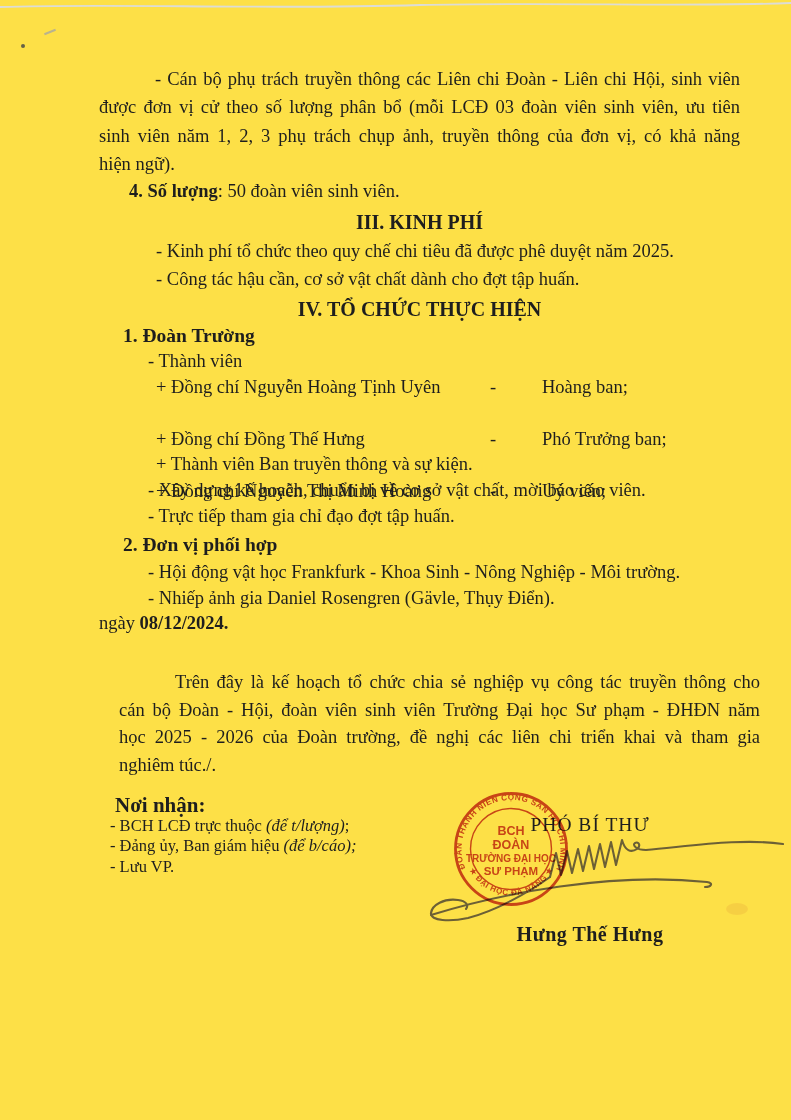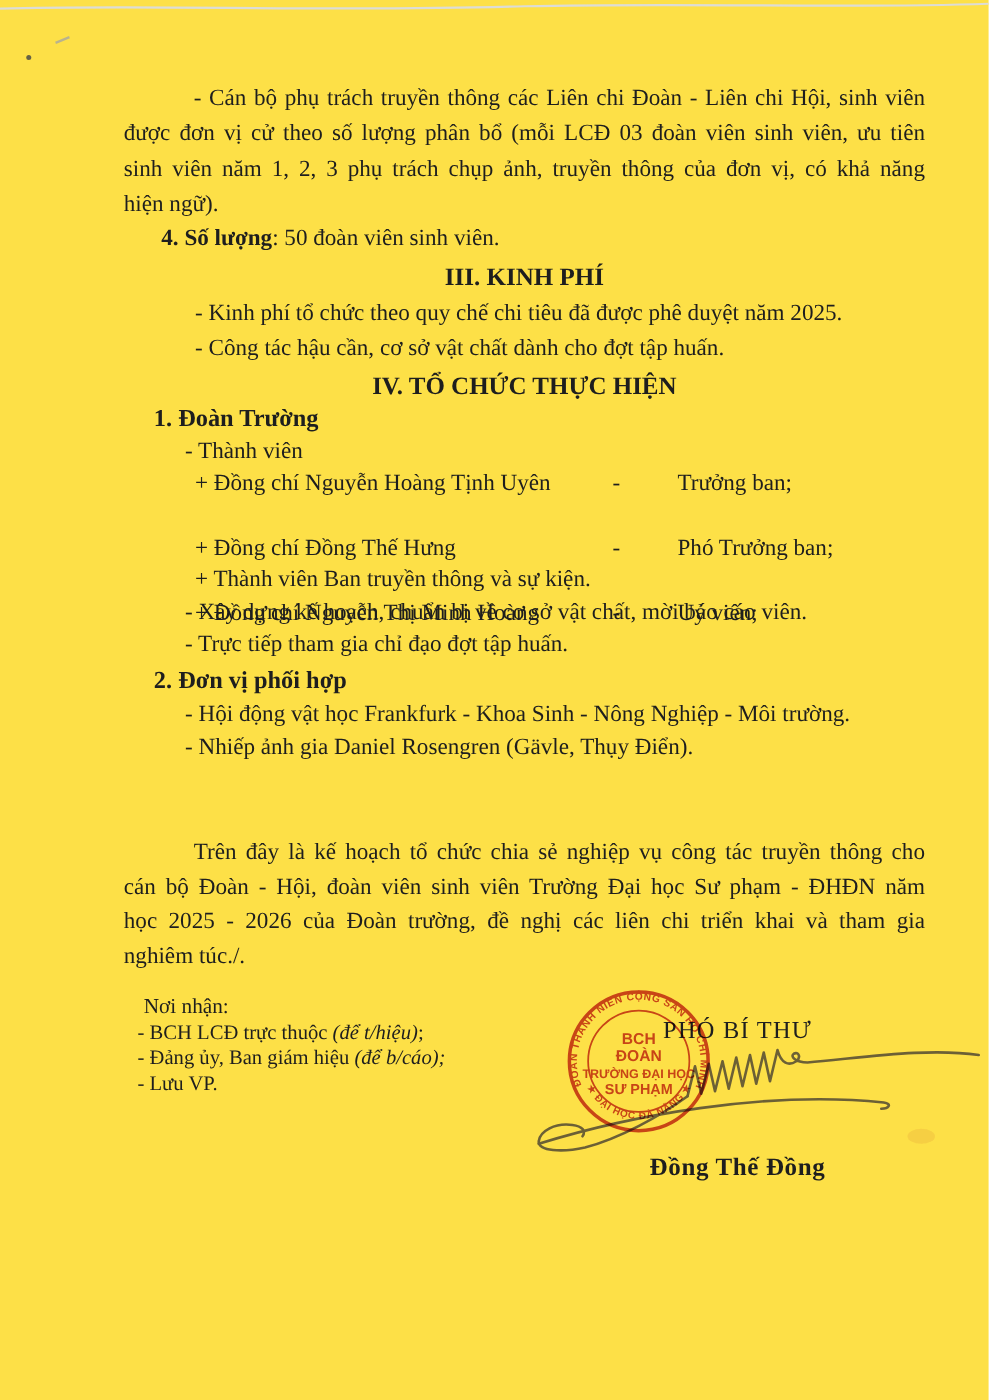--- a/index.html
+++ b/index.html
@@ -12,21 +12,21 @@
   .line{white-space:nowrap;line-height:26px;}
   .para{line-height:28.3px;}
   .para2{line-height:26.5px;}
   .para3{line-height:27.7px;}
   .h-roman{font-weight:bold;font-size:20px;line-height:26px;text-align:center;}
   .h-num{font-weight:bold;font-size:19.5px;line-height:26px;}
   .member{position:relative;}
   .mdash{position:absolute;left:391px;top:0;}
   .mrole{position:absolute;left:443px;top:0;}
   .footer{position:absolute;left:110px;top:795px;width:330px;font-size:16.5px;line-height:20.6px;}
-  .footer .fh{font-weight:normal;font-size:17px;padding-left:5px;}
+  .footer .fh{font-weight:bold;font-size:21px;padding-left:5px;}
   .sigline{position:absolute;left:415px;width:350px;text-align:center;white-space:nowrap;}
   .tm{top:791px;font-weight:bold;font-size:19.5px;}
   .pho{top:814px;font-size:19.5px;letter-spacing:1px;}
   .signame{top:923px;font-weight:bold;font-size:20px;letter-spacing:0.5px;}
   .stamp-svg{position:absolute;left:441px;top:779px;mix-blend-mode:multiply;opacity:0.93;}
   .sig-svg{position:absolute;left:410px;top:825px;mix-blend-mode:multiply;opacity:0.9;}
   .scan-edge{position:absolute;left:0;top:0;}
   .pen-dot{position:absolute;left:21px;top:44px;width:4px;height:4px;border-radius:50%;background:#4a4a46;opacity:.85;}
   .pen-slash{position:absolute;left:44px;top:31px;width:12px;height:2px;background:#a8a8a0;transform:rotate(-22deg);opacity:.8;}
 </style>
@@ -59,21 +59,21 @@
     <div class="blk line" style="top:266px;padding-left:57px;">- Công tác hậu cần, cơ sở vật chất dành cho đợt tập huấn.</div>
 
     <div class="blk h-roman" style="top:296px;">IV. TỔ CHỨC THỰC HIỆN</div>
 
     <div class="blk h-num" style="top:323px;padding-left:24px;">1. Đoàn Trường</div>
     <div class="blk line" style="top:348px;padding-left:49px;">- Thành viên</div>
 
     <div class="blk line member" style="top:374px;">
       <span style="padding-left:57px;">+ Đồng chí Nguyễn Hoàng Tịnh Uyên</span>
       <span class="mdash">-</span>
-      <span class="mrole">Trưởng ban;</span>
+      <span class="mrole">Hoàng ban;</span>
     </div>
     <div class="blk line member" style="top:400px;">
       <span style="padding-left:57px;">+ Đồng chí Đồng Thế Hưng</span>
       <span class="mdash">-</span>
       <span class="mrole">Phó Trưởng ban;</span>
     </div>
     <div class="blk line member" style="top:426px;">
       <span style="padding-left:57px;">+ Đồng chí Nguyễn Thị Minh Hoàng</span>
       <span class="mdash">-</span>
       <span class="mrole">Uỷ viên;</span>
@@ -81,39 +81,40 @@
 
     <div class="blk line" style="top:451px;padding-left:57px;">+ Thành viên Ban truyền thông và sự kiện.</div>
     <div class="blk line" style="top:477px;padding-left:49px;">- Xây dựng kế hoạch, chuẩn bị về cơ sở vật chất, mời báo cáo viên.</div>
     <div class="blk line" style="top:503px;padding-left:49px;">- Trực tiếp tham gia chỉ đạo đợt tập huấn.</div>
 
     <div class="blk h-num" style="top:532px;padding-left:24px;">2. Đơn vị phối hợp</div>
     <div class="blk line" style="top:559px;padding-left:49px;">- Hội động vật học Frankfurk - Khoa Sinh - Nông Nghiệp - Môi trường.</div>
     <div class="blk line" style="top:585px;padding-left:49px;">- Nhiếp ảnh gia Daniel Rosengren (Gävle, Thụy Điển).</div>
 
     <div class="blk para2" style="top:610px;">
+      <div class="jl last"><span>ngày </span><b>08/12/2024.</b></div>
     </div>
 
-    <div class="blk para3" style="top:669px;">
+    <div class="blk para3" style="top:669px;margin-left:20px;">
       <div class="jl" style="text-indent:56px;">Trên đây là kế hoạch tổ chức chia sẻ nghiệp vụ công tác truyền thông cho</div>
       <div class="jl">cán bộ Đoàn - Hội, đoàn viên sinh viên Trường Đại học Sư phạm - ĐHĐN năm</div>
       <div class="jl">học 2025 - 2026 của Đoàn trường, đề nghị các liên chi triển khai và tham gia</div>
       <div class="jl last">nghiêm túc./.</div>
     </div>
   </div>
 
   <div class="footer">
     <div class="fh">Nơi nhận:</div>
-    <div><span>- BCH LCĐ trực thuộc </span><i>(để t/hiệu)</i><span>;</span></div>
+    <div><span>- BCH LCĐ trực thuộc </span><i>(để t/lượng)</i><span>;</span></div>
     <div><span>- Đảng ủy, Ban giám hiệu </span><i>(để b/cáo);</i><span></span></div>
     <div><span>- Lưu VP.</span><i></i><span></span></div>
   </div>
 
   <div class="sigline pho">PHÓ BÍ THƯ</div>
-  <div class="sigline signame">Đồng Thế Đồng</div>
+  <div class="sigline signame">Hưng Thế Hưng</div>
 
   <svg class="stamp-svg" width="140" height="140" viewBox="0 0 140 140">
     <defs>
       <path id="arcTop" d="M 25.5 92 A 49.5 49.5 0 1 1 114.5 92"></path>
       <path id="arcBot" d="M 26.5 86 A 46.4 46.4 0 0 0 113.5 86"></path>
     </defs>
     <g fill="none" stroke-width="2.8" stroke="#c6403e">
       <circle cx="70" cy="70" r="55.5"></circle>
       <circle cx="70" cy="70" r="40.5" stroke-width="1.4"></circle>
     </g>

